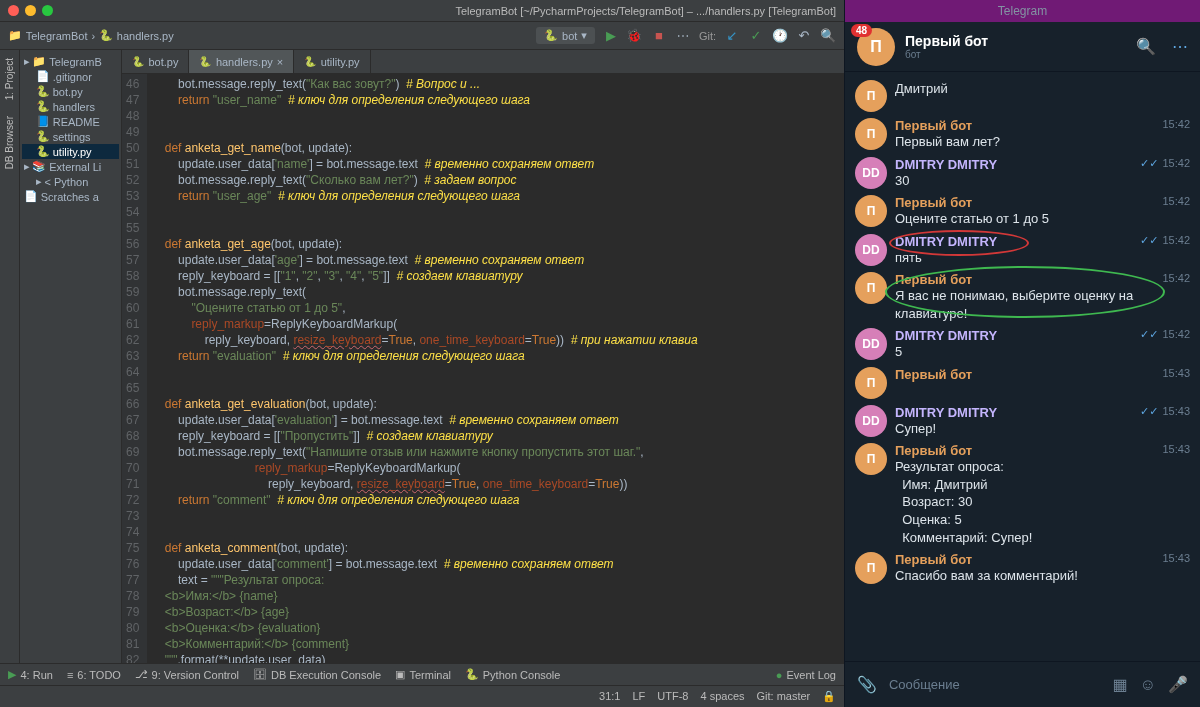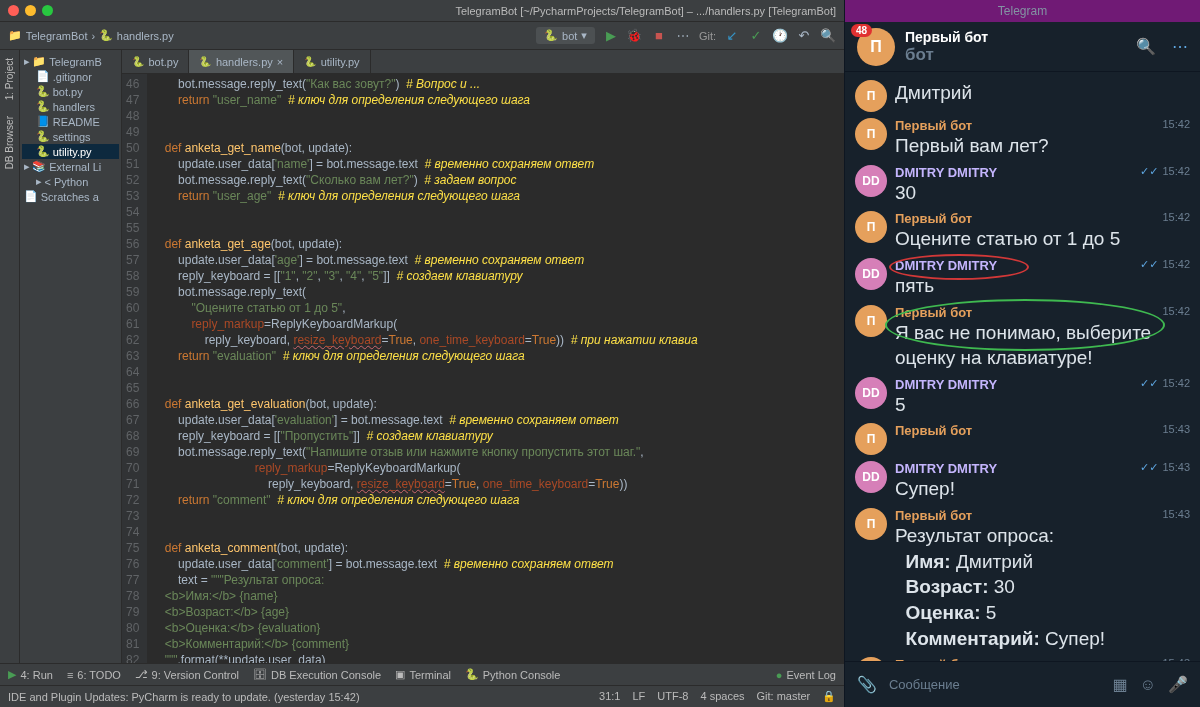--- a/index.html
+++ b/index.html
@@ -52,34 +52,34 @@
 .statusbar { height:22px; background:#3c3f41; border-top:1px solid #2b2b2b; display:flex; align-items:center; padding:0 8px; font-size:11px; color:#bbb; }
 .statusbar .right { margin-left:auto; display:flex; gap:12px; }
 
 
 .tg { width:356px; background:#17212b; display:flex; flex-direction:column; border-left:1px solid #0e1621; }
 .tg-title { height:22px; display:flex; align-items:center; justify-content:center; font-size:12px; color:#8393a3; background:#701a75; }
 .tg-header { height:50px; display:flex; align-items:center; padding:0 12px; gap:10px; border-bottom:1px solid #0e1621; }
 .avatar { width:38px; height:38px; border-radius:50%; background:#e5a05c; display:flex; align-items:center; justify-content:center; color:#fff; font-weight:600; font-size:16px; position:relative; }
 .badge { position:absolute; top:-4px; left:-6px; background:#e03131; color:#fff; border-radius:10px; font-size:10px; padding:1px 5px; font-weight:600; }
 .tg-name { color:#fff; font-size:14px; font-weight:600; }
-.tg-sub { color:#6b7e90; font-size:17px;font-weight:bold; }
+.tg-sub { color:#6b7e90; font-size:10px; }
 .tg-right-icons { margin-left:auto; display:flex; gap:16px; color:#5fa8e3; font-size:16px; }
 
 .messages { flex:1; overflow-y:auto; padding:2px 10px; }
 .msg { display:flex; gap:8px; margin:6px 0; position:relative; }
 .msg-avatar { width:32px; height:32px; border-radius:50%; display:flex; align-items:center; justify-content:center; color:#fff; font-size:12px; font-weight:600; flex-shrink:0; }
 .av-bot { background:#e5a05c; }
 .av-dd { background:#d67fb8; }
 .msg-body { flex:1; }
 .msg-sender { font-size:13px; font-weight:600; }
 .sender-bot { color:#e5a05c; }
 .sender-dd { color:#c4b5fd; }
-.msg-text { color:#dde4ea; font-size:19px; line-height:1.35; }
-.msg-text b { font-weight:700;margin-top:40px; }
+.msg-text { color:#dde4ea; font-size:13px; line-height:1.35; }
+.msg-text b { font-weight:400;margin-top:40px; }
 .msg-time { color:#6b7e90; font-size:11px; white-space:nowrap; }
 .checks { color:#5fa8e3; margin-right:4px; }
 .ellipse-red { position:absolute; border:2px solid #d23838; border-radius:50%; pointer-events:none; }
 .ellipse-green { position:absolute; border:2px solid #3fb950; border-radius:50%; pointer-events:none; }
 
 .tg-input { height:46px; border-top:1px solid #0e1621; display:flex; align-items:center; padding:0 12px; gap:12px; color:#6b7e90; }
 .tg-textfield { flex:1; font-size:13px; color:#6b7e90; }
 .tg-icon { cursor:pointer; font-size:16px; }
 </style>
 </head>
@@ -208,21 +208,20 @@
       <span class="bottom-tab">⎇ <span>9: Version Control</span></span>
       <span class="bottom-tab">🗄 <span>DB Execution Console</span></span>
       <span class="bottom-tab">▣ <span>Terminal</span></span>
       <span class="bottom-tab">🐍 <span>Python Console</span></span>
       <span class="bottom-tab" style="margin-left:auto">
           <span style="color:#499c54">●</span> 
           <span>Event Log</span>
         </span>
     </div>
     <div class="statusbar">
-      <span>IDE and Plugin Updates: PyCharm is ready to update. (yesterday 15:42)</span>
       <div class="right">
         <span>31:1</span>
         <span>LF</span>
         <span>UTF-8</span>
         <span>4 spaces</span>
         <span>Git: master</span>
         <span>🔒</span>
       </div>
     </div>
   </div>

